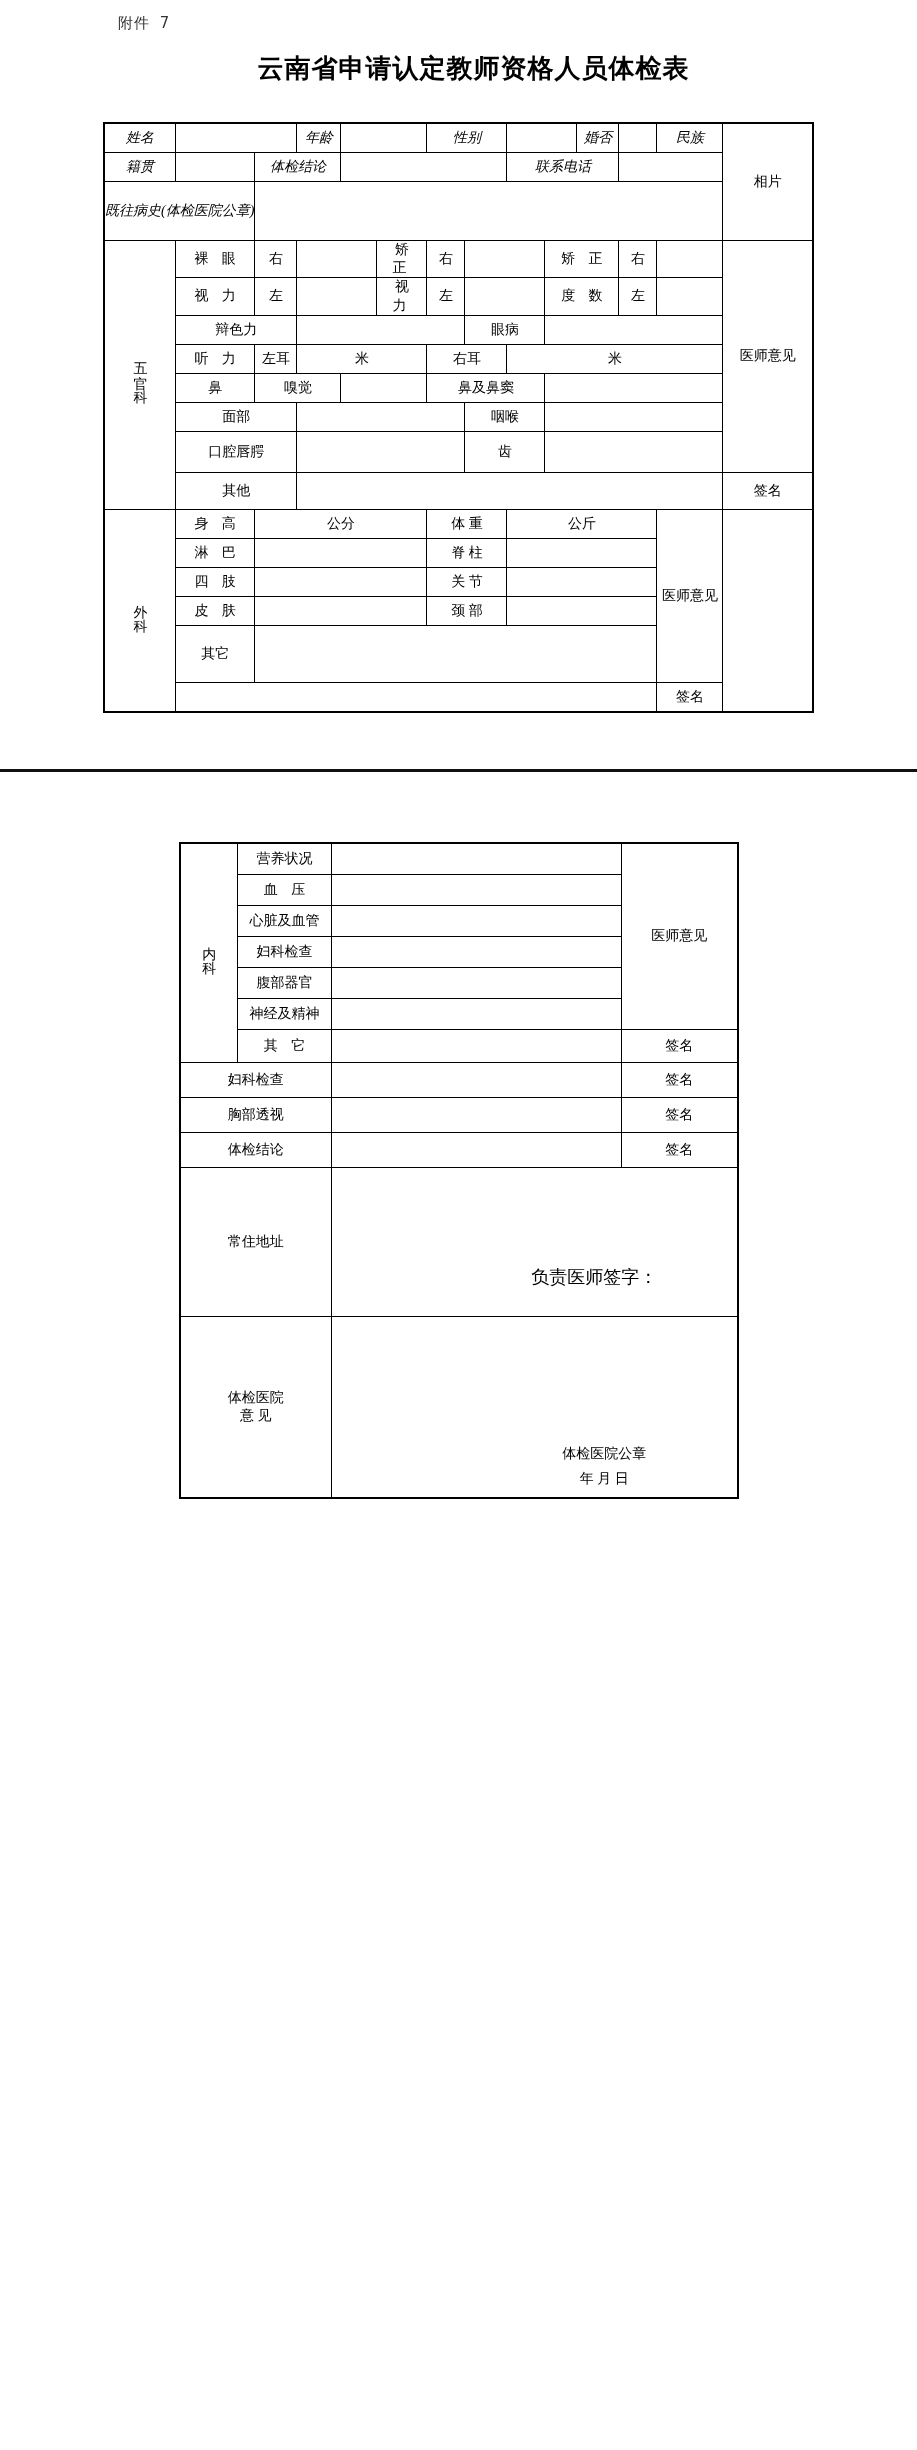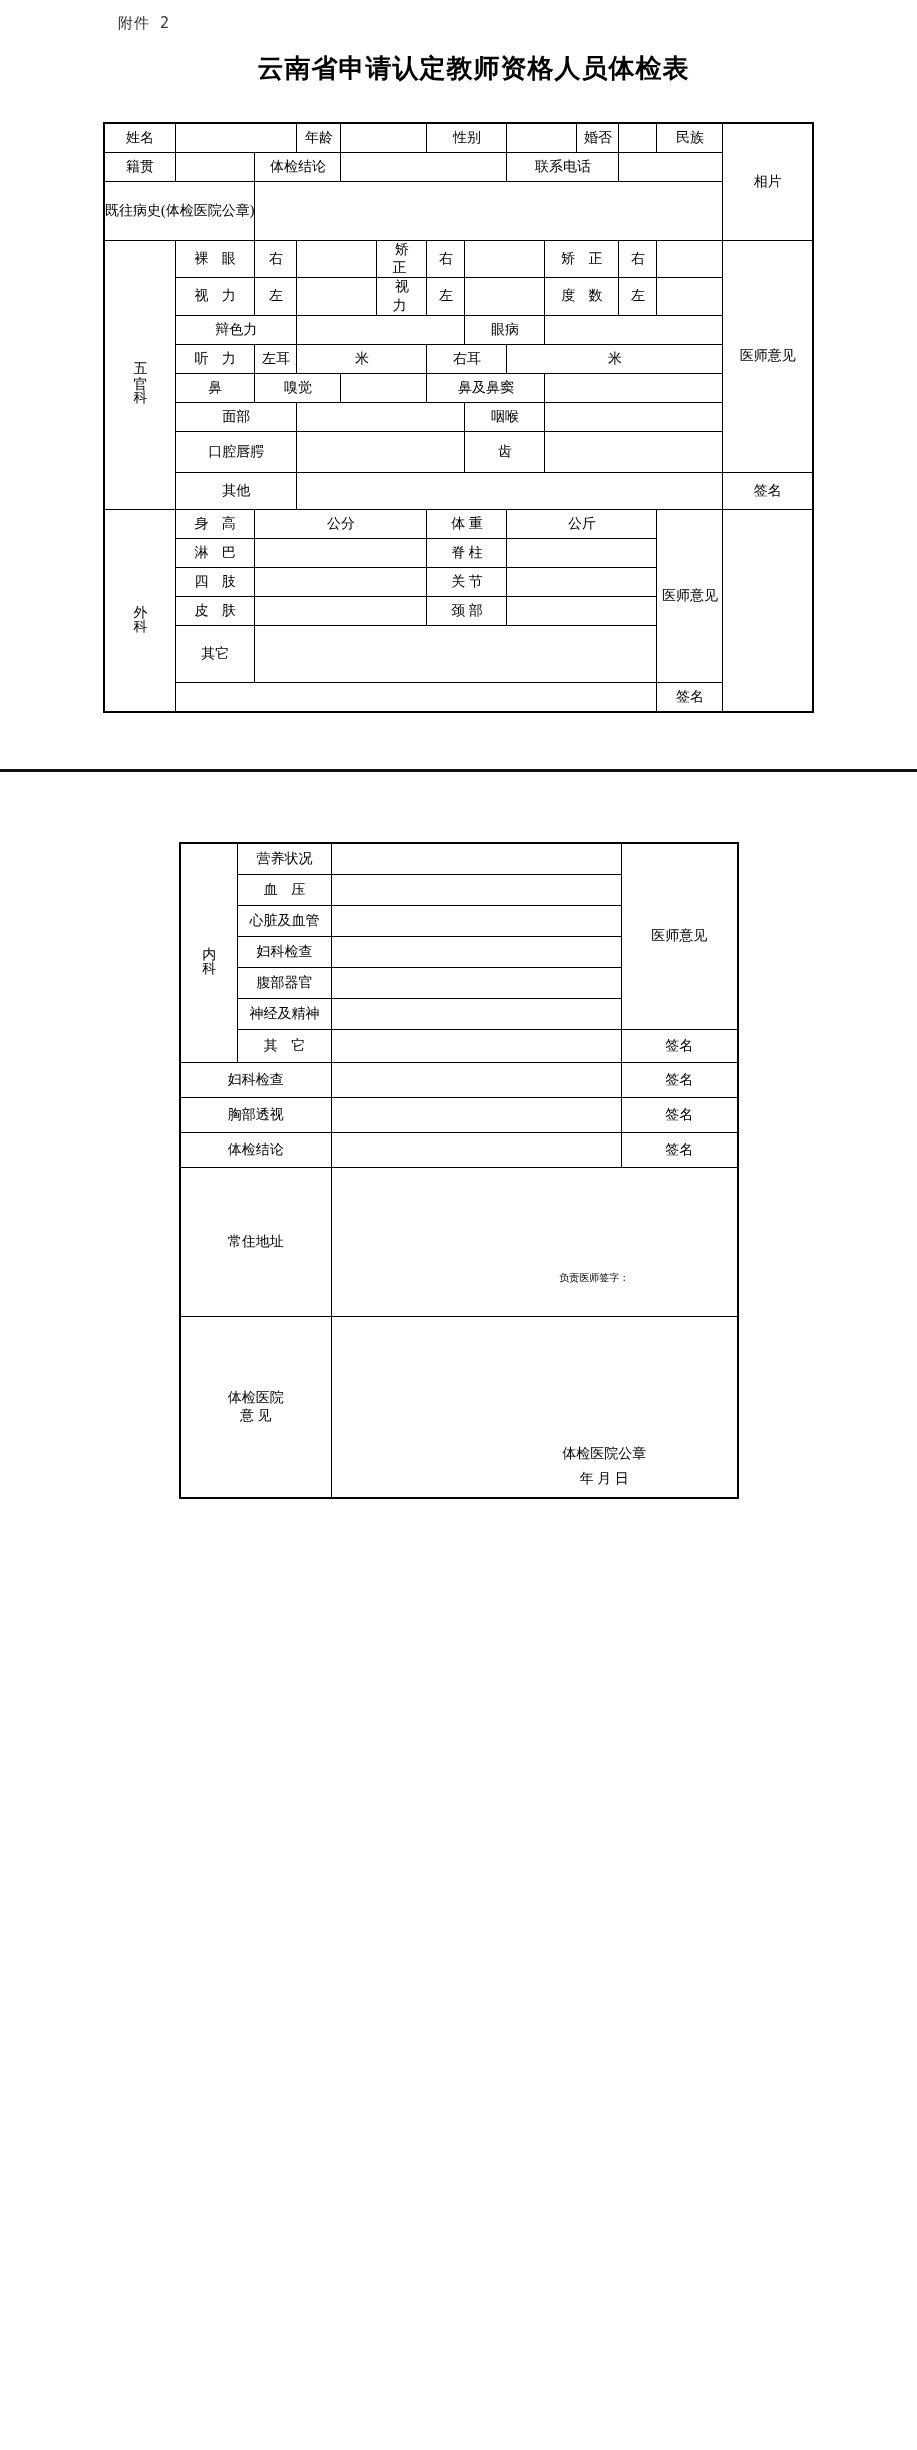--- a/index.html
+++ b/index.html
@@ -48,20 +48,21 @@
     text-align: center;
     vertical-align: middle;
     font-size: 14px;
     line-height: 1.3;
   }
   .t-outer {
     border: 2px solid #000;
   }
   .lbl {
     white-space: nowrap;
+    font-style: italic;
   }
   .sp2 { letter-spacing: 0.35em; text-indent: 0.35em; }
   .vertical {
     writing-mode: vertical-rl;
     text-orientation: upright;
     letter-spacing: 14px;
     display: inline-block;
     line-height: 1;
   }
   .cellfill { }
@@ -92,38 +93,38 @@
     width: 917px;
   }
   .gap {
     height: 52px;
   }
   .small-gap { height: 30px; }
   .sig-line {
     text-align: center;
     padding-top: 72px;
     padding-left: 120px;
-    font-size: 10px;
+    font-size: 18px;
   }
   .stamp-line {
     text-align: center;
     padding-left: 140px;
     font-size: 14px;
     line-height: 1.8;
   }
   .two-line-label {
     line-height: 1.5;
   }
 </style>
 </head>
 <body>
 
 <div class="page">
 
-  <div class="attachment-label">附件 2</div>
+  <div class="attachment-label">附件 7</div>
 
   <div class="doc-title">云南省申请认定教师资格人员体检表</div>
 
   <div class="table-wrap">
     <table class="form t-outer">
       <colgroup>
         <col style="width:52px">
         <col style="width:58px">
         <col style="width:42px">
         <col style="width:44px">

